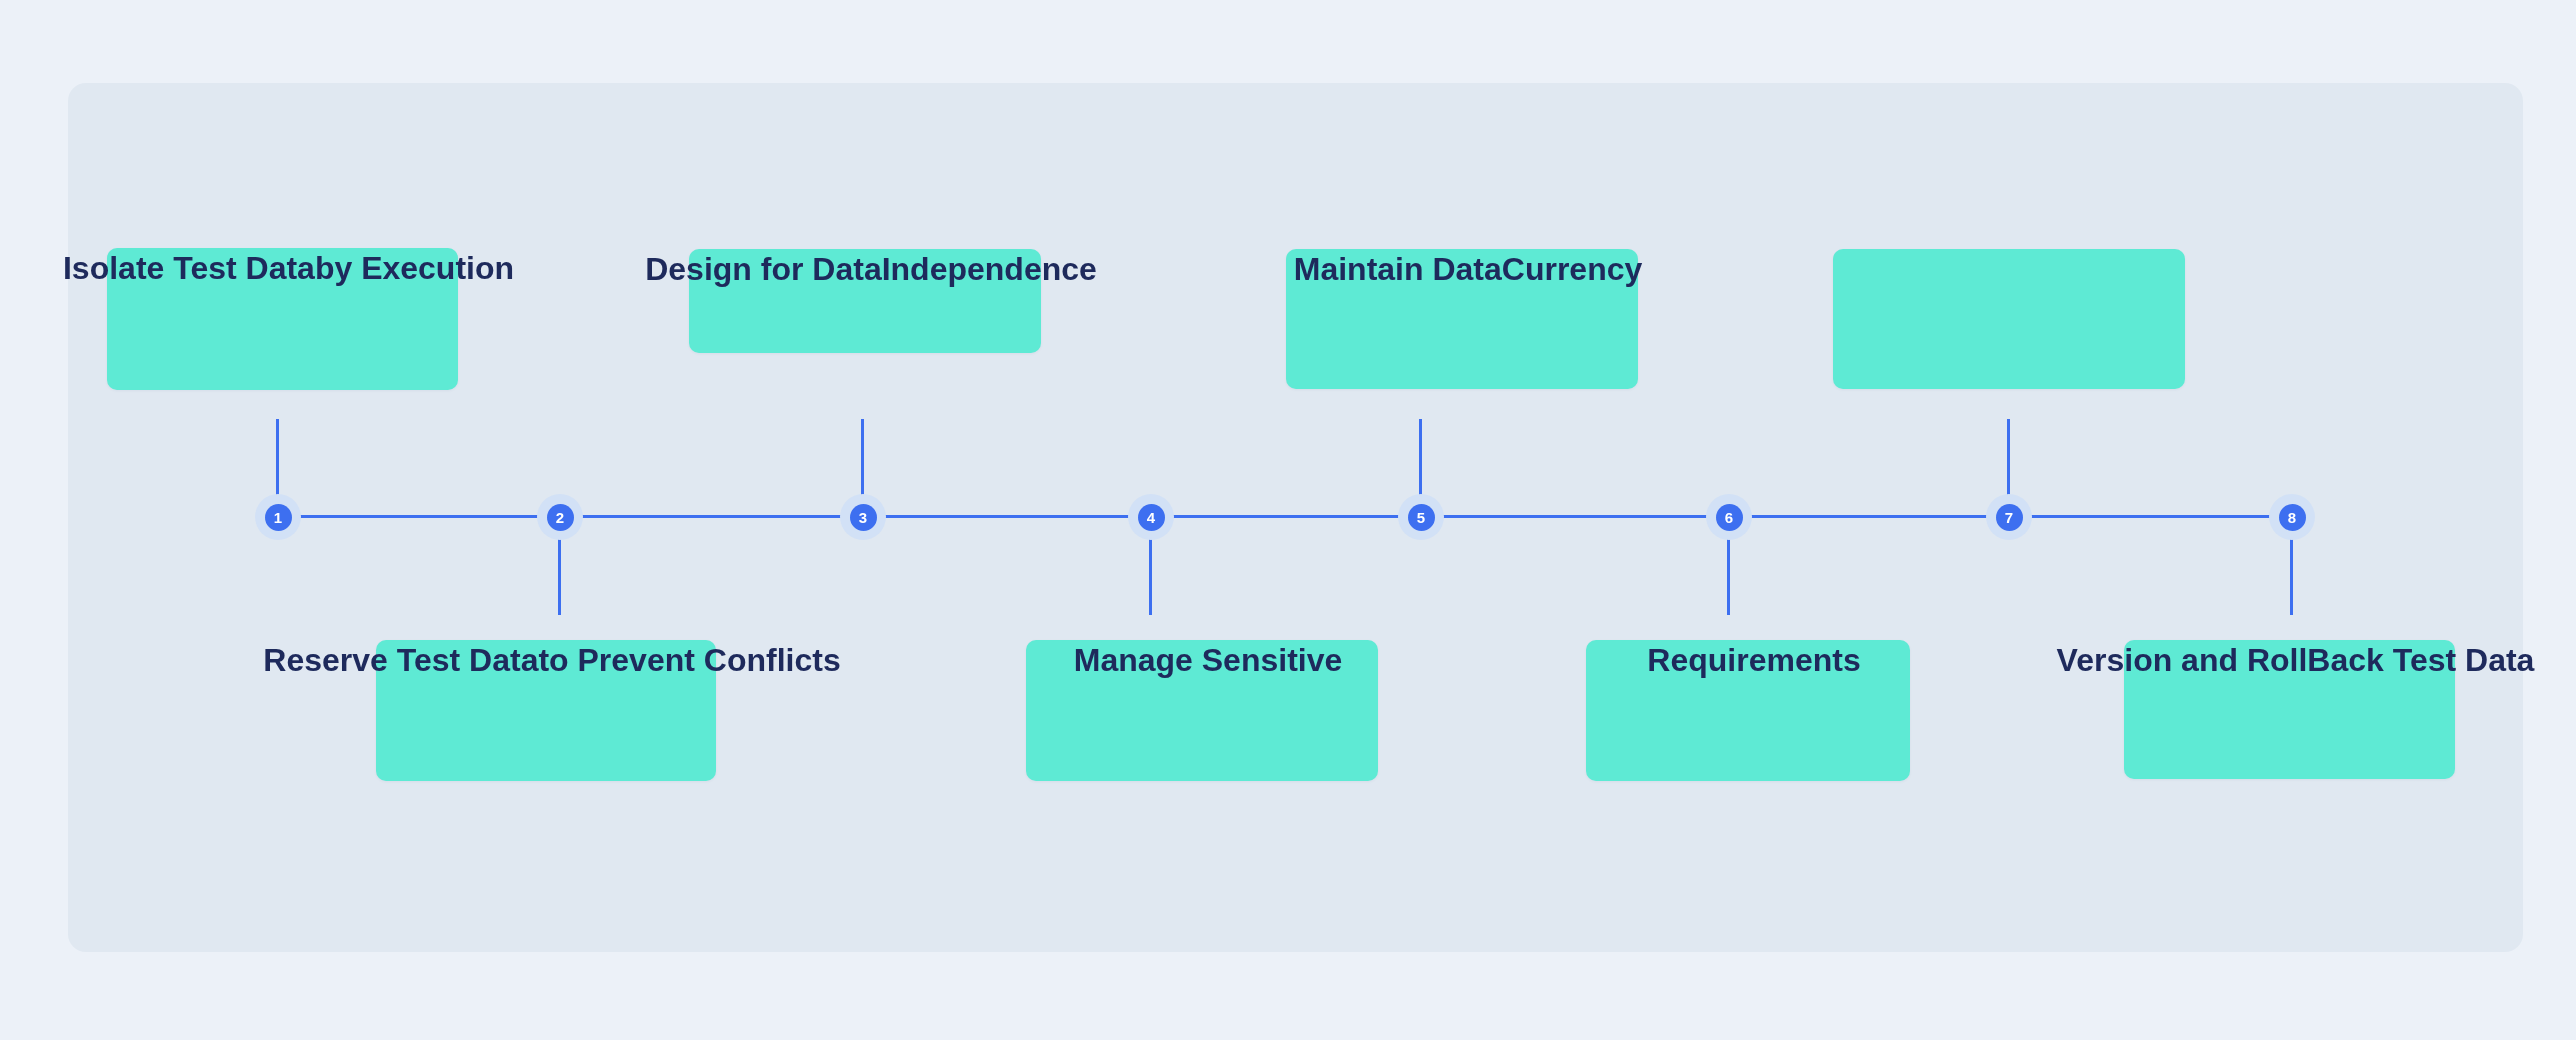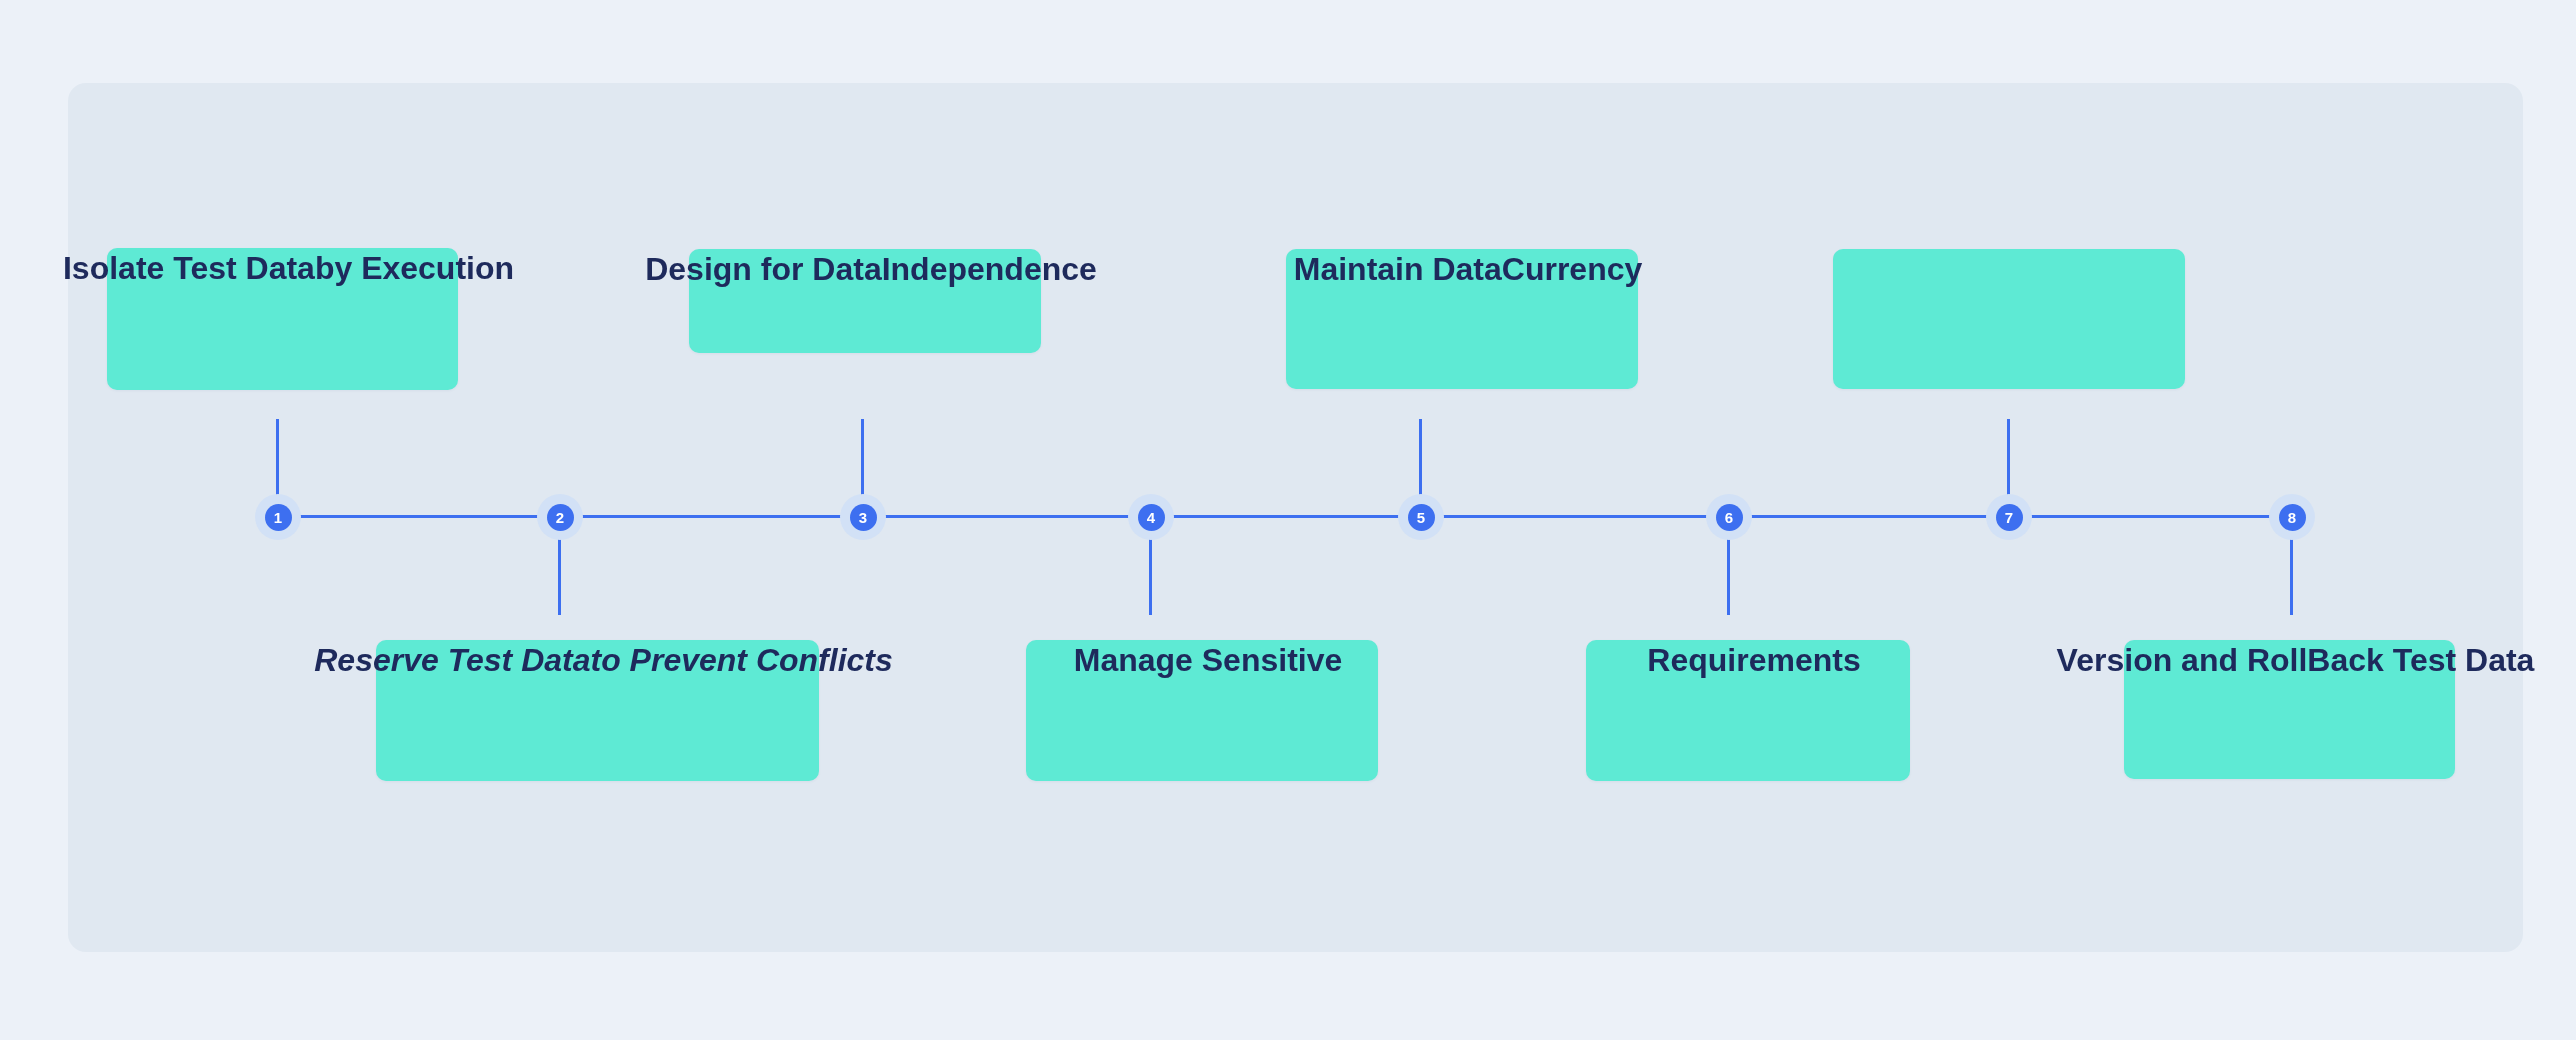--- a/index.html
+++ b/index.html
@@ -136,21 +136,21 @@
   <div class="node" style="left:2269px;">
     <div class="dot">
         <span>8</span>
       </div>
   </div>
 
   <div class="card" style="left:107px;  top:248px; width:351px; height:142px;">
     <div class="line">Isolate Test Data</div>
     <div class="line">by Execution</div>
   </div>
-  <div class="card" style="left:376px;  top:640px; width:443px; height:141px;font-style:italic;">
+  <div class="card" style="left:376px;  top:640px; width:340px; height:141px;">
     <div class="line">Reserve Test Data</div>
     <div class="line">to Prevent Conflicts</div>
   </div>
   <div class="card" style="left:689px;  top:249px; width:352px; height:104px;">
     <div class="line">Design for Data</div>
     <div class="line">Independence</div>
   </div>
   <div class="card" style="left:1026px; top:640px; width:352px; height:141px;">
     <div class="line">Manage Sensitive</div>
   </div>

